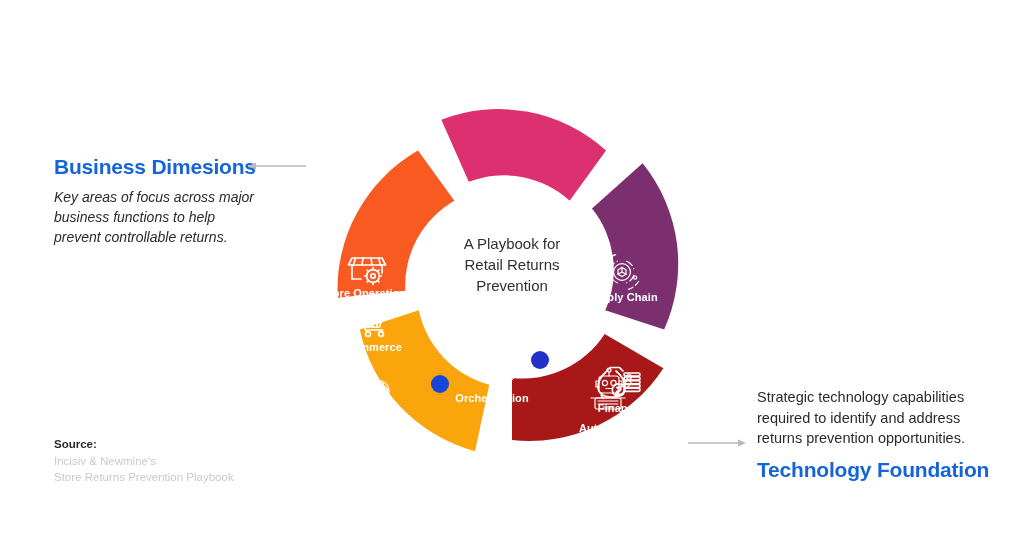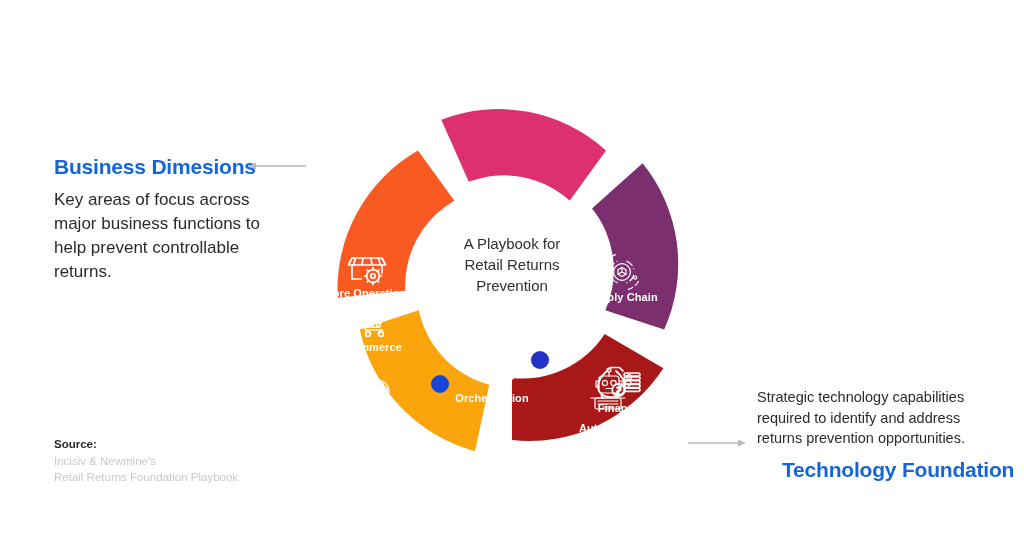--- a/index.html
+++ b/index.html
@@ -12,30 +12,31 @@
   #stage { position: relative; width: 1024px; height: 536px; }
 
   
   .ann { position: absolute; }
   #left-annotation { left: 54px; top: 155px; width: 210px; }
   #left-annotation .ann-title {
     font-size: 21px; font-weight: 700; color: #1565d8;
     letter-spacing: -0.2px; white-space: nowrap;
   }
   #left-annotation .ann-body {
-    margin-top: 9px; font-size: 17px; line-height: 1.42;
+    margin-top: 9px; font-size: 14px; line-height: 1.42;
     color: #2b2b2b;
+    font-style: italic;
   }
   #right-annotation { left: 757px; top: 343px; width: 232px; }
   #right-annotation .ann-body {
     font-size: 14.5px; line-height: 1.42; color: #2b2b2b; margin-top: 44px;
   }
   #right-annotation .ann-title {
     margin-top: 9px; font-size: 21px; font-weight: 700; color: #1565d8;
-    letter-spacing: -0.2px; white-space: nowrap; margin-left: 25px;
+    letter-spacing: -0.2px; white-space: nowrap;
   }
 
   
   .connector { position: absolute; }
   #connector-left  { left: 246px; top: 160px; }
   #connector-right { left: 686px; top: 437px; }
 
   
   #source-block { left: 54px; top: 418px; }
   #source-block .src-label {
@@ -91,21 +92,21 @@
   </div>
 
   <svg class="connector" id="connector-right" width="62" height="12">
     <line x1="2" y1="6" x2="54" y2="6" stroke="#b9b9bd" stroke-width="1.6"></line>
     <polygon points="60,6 52,2.6 52,9.4" fill="#b9b9bd"></polygon>
   </svg>
 
   <div class="ann" id="source-block">
     <div class="src-label">Source:</div>
     <div class="src-line">Incisiv &amp; Newmine's</div>
-    <div class="src-line">Retail Returns Foundation Playbook</div>
+    <div class="src-line">Store Returns Prevention Playbook</div>
   </div>
 
   <div id="donut-wrap">
     <svg id="donut-svg" width="440" height="400" viewBox="0 0 440 400">
 
       <defs>
         <linearGradient id="gradIntel" x1="0" y1="0" x2="1" y2="1">
           <stop offset="0%" stop-color="#1b8ae6"></stop>
           <stop offset="100%" stop-color="#0b6fcc"></stop>
         </linearGradient>

